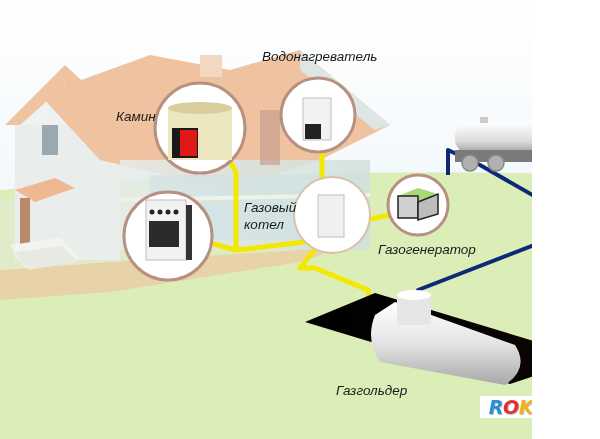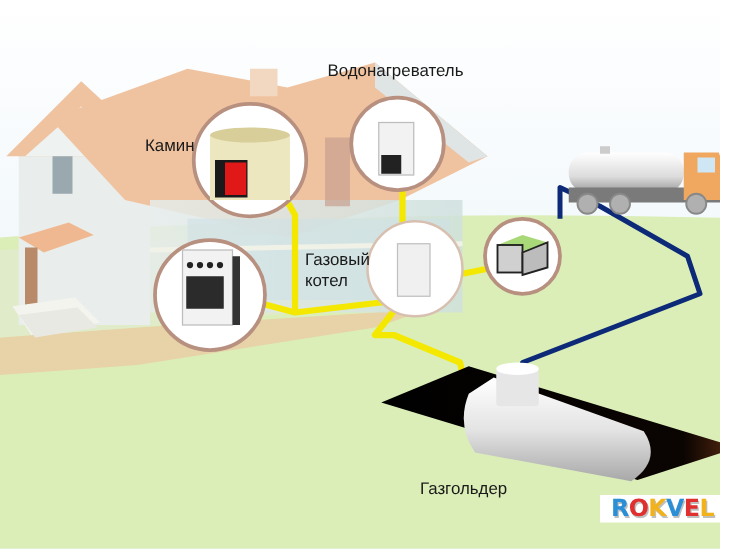--- a/index.html
+++ b/index.html
@@ -1,17 +1,17 @@
 <!DOCTYPE html>
 <html><head>
 <meta charset="utf-8">
 <style>
   html, body { margin: 0; padding: 0; }
   body { width: 600px; height: 439px; overflow: hidden; font-family: "Liberation Sans", sans-serif; background: #ffffff; }
-  #stage { position: relative; width: 576px; height: 439px; overflow: hidden; }
+  #stage { position: relative; width: 532px; height: 439px; overflow: hidden; font-style: italic; }
   #art { position: absolute; left: 0; top: 0; }
   .lbl { position: absolute; font-size: 13.5px; color: #1a1a1a; white-space: nowrap; line-height: 1; }
   .lbl.c { text-align: left; }
   #logo { position: absolute; left: 480px; top: 396px; width: 100px; height: 22px; background: #ffffff; display: flex; align-items: center; justify-content: center; }
   #logo span { font-family: "DejaVu Sans", sans-serif; font-weight: bold; font-size: 19px; letter-spacing: -0.5px; text-shadow: 1px 1px 0 rgba(0,0,0,0.25); }
 </style>
 </head>
 <body>
 
 <div id="stage">
@@ -132,20 +132,21 @@
       <rect x="149" y="221" width="30" height="26" fill="#2b2b2b"></rect>
     </g>
   </svg>
 
   <div class="lbl" style="left:262px; top:50px;">Водонагреватель</div>
   <div class="lbl" style="left:116px; top:110px;">Камин</div>
   <div class="lbl c" style="left:244px; top:201px; width:56px;">
     <div>Газовый</div>
     <div style="margin-top:3px;">котел</div>
   </div>
+  <div class="lbl" style="left:378px; top:243px;">Газогенератор</div>
   <div class="lbl" style="left:336px; top:384px;">Газгольдер</div>
 
   <div id="logo">
       <span style="color: rgb(42, 143, 214);">R</span>
       <span style="color: rgb(224, 47, 47);">O</span>
       <span style="color: rgb(242, 178, 28);">K</span>
       <span style="color: rgb(42, 143, 214);">V</span>
       <span style="color: rgb(224, 47, 47);">E</span>
       <span style="color: rgb(242, 178, 28);">L</span>
     </div>

